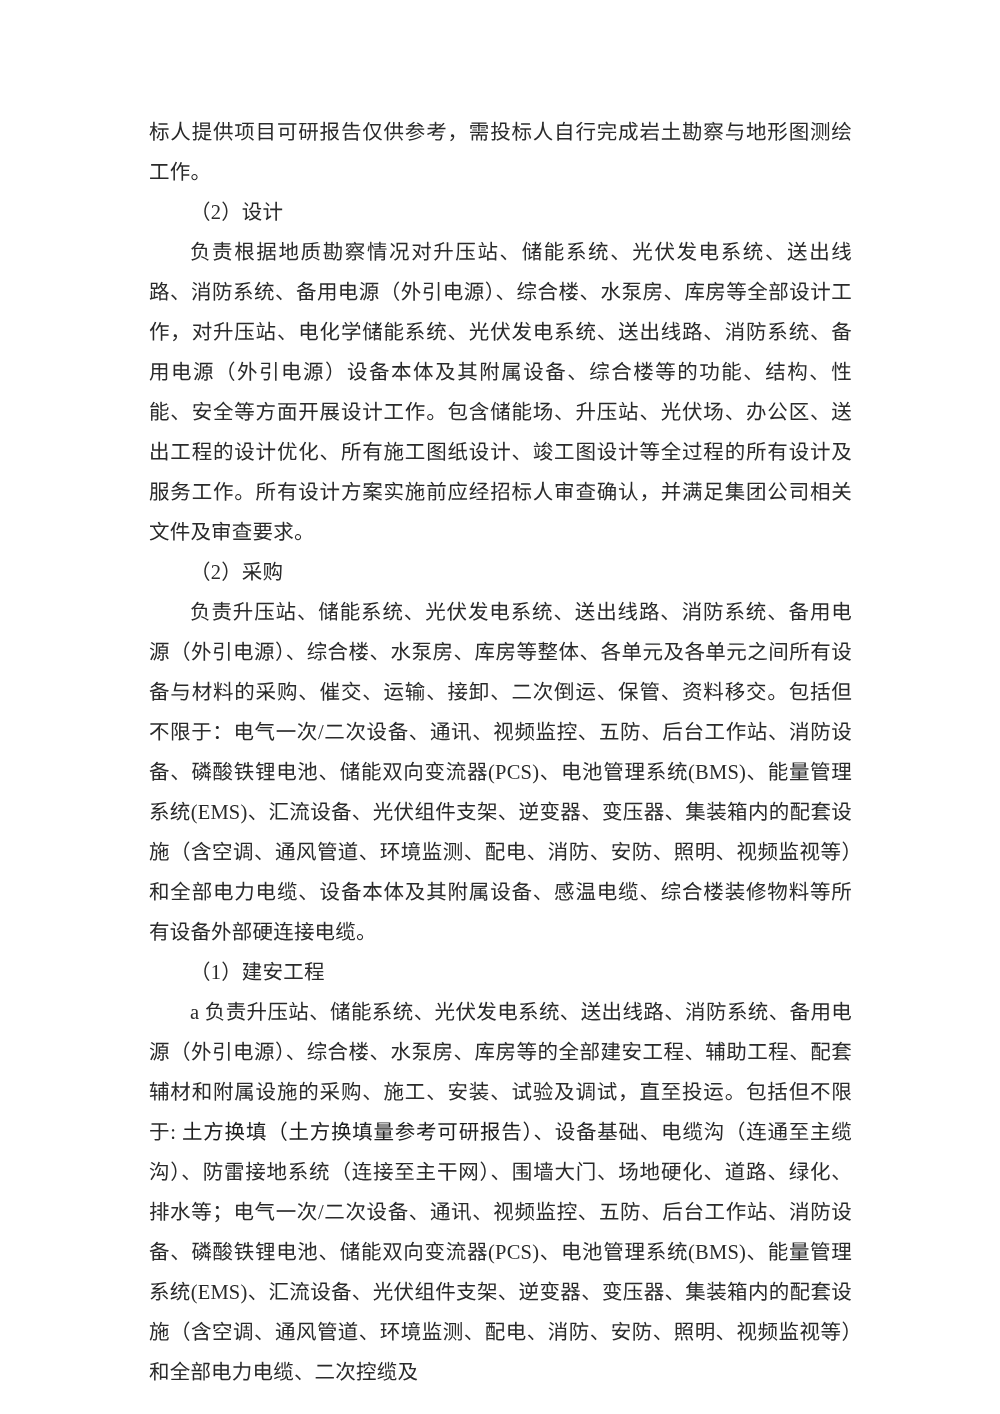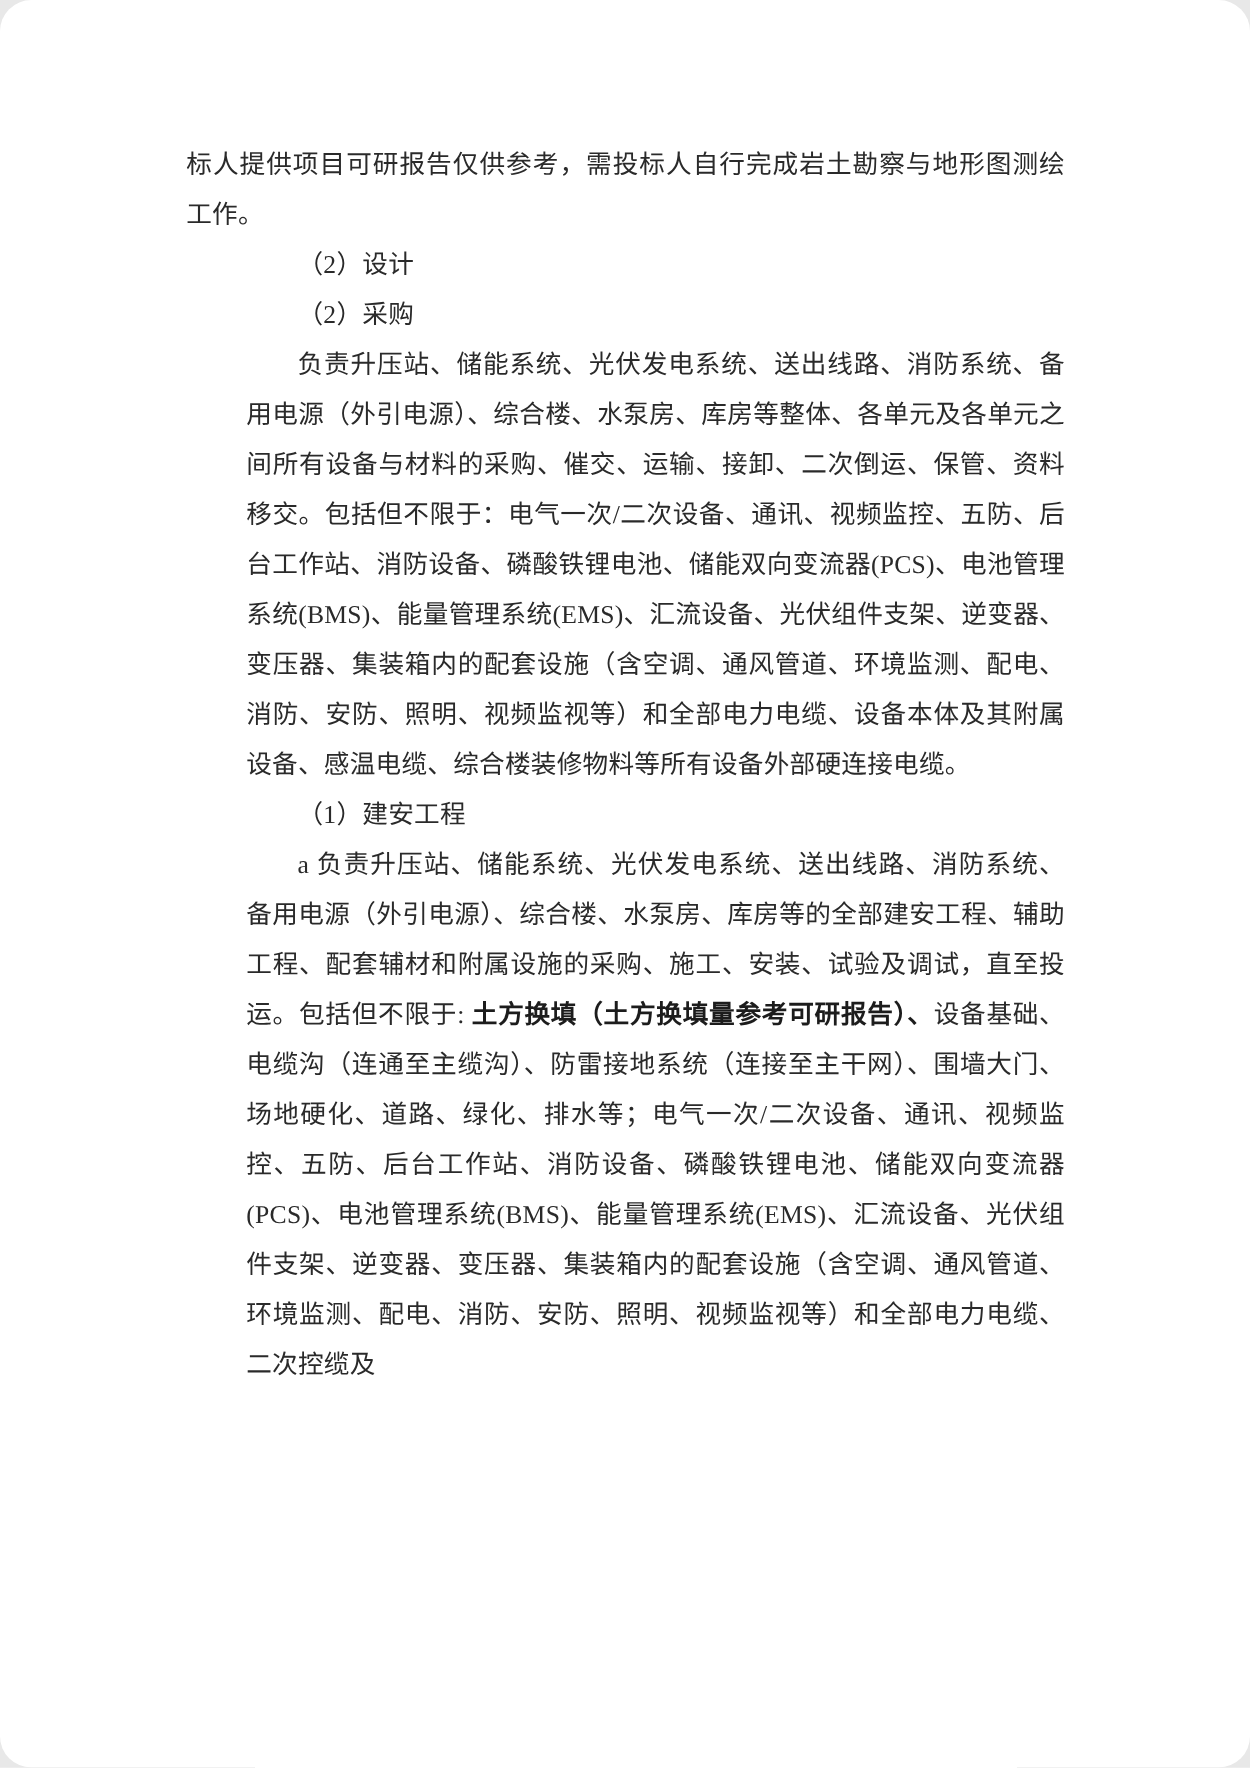--- a/index.html
+++ b/index.html
@@ -8,57 +8,56 @@
     background: #e8e8e8;
   }
   .page {
     position: relative;
     width: 1000px;
     height: 1414px;
     margin: 0 auto;
     background: #ffffff;
     overflow: hidden;
     font-family: "Liberation Serif", "DejaVu Serif", serif;
-    border-radius: 25px;
   }
   .doc-content {
     position: absolute;
     left: 149px;
     top: 112px;
     width: 703px;
   }
   .para {
     margin: 0;
     padding: 0;
     font-size: 20.5px;
     line-height: 40px;
     color: #2a2a2a;
     text-align: justify;
     text-justify: inter-ideograph;
     letter-spacing: 0.2px;
   }
   .para.indent {
     text-indent: 2em;
-    margin-left: 48px;
   }
   .para b {
-    font-weight: bold;
+    font-weight: normal;
     color: #1c1c1c;
   }
 </style>
 </head>
 <body>
 
 <div class="page">
   <div class="doc-content">
 
     <p class="para"><span>标人提供项目可研报告仅供参考，需投标人自行完成岩土勘察与地形图测绘工作。</span></p>
 
     <p class="para indent"><span>（2）设计</span></p>
 
+    <p class="para indent"><span>负责根据地质勘察情况对升压站、储能系统、光伏发电系统、送出线路、消防系统、备用电源（外引电源）、综合楼、水泵房、库房等全部设计工作，对升压站、电化学储能系统、光伏发电系统、送出线路、消防系统、备用电源（外引电源）设备本体及其附属设备、综合楼等的功能、结构、性能、安全等方面开展设计工作。包含储能场、升压站、光伏场、办公区、送出工程的设计优化、所有施工图纸设计、竣工图设计等全过程的所有设计及服务工作。所有设计方案实施前应经招标人审查确认，并满足集团公司相关文件及审查要求。</span></p>
 
     <p class="para indent"><span>（2）采购</span></p>
 
     <p class="para indent"><span>负责升压站、储能系统、光伏发电系统、送出线路、消防系统、备用电源（外引电源）、综合楼、水泵房、库房等整体、各单元及各单元之间所有设备与材料的采购、催交、运输、接卸、二次倒运、保管、资料移交。包括但不限于：电气一次/二次设备、通讯、视频监控、五防、后台工作站、消防设备、磷酸铁锂电池、储能双向变流器(PCS)、电池管理系统(BMS)、能量管理系统(EMS)、汇流设备、光伏组件支架、逆变器、变压器、集装箱内的配套设施（含空调、通风管道、环境监测、配电、消防、安防、照明、视频监视等）和全部电力电缆、设备本体及其附属设备、感温电缆、综合楼装修物料等所有设备外部硬连接电缆。</span></p>
 
     <p class="para indent"><span>（1）建安工程</span></p>
 
     <p class="para indent"><span>a 负责升压站、储能系统、光伏发电系统、送出线路、消防系统、备用电源（外引电源）、综合楼、水泵房、库房等的全部建安工程、辅助工程、配套辅材和附属设施的采购、施工、安装、试验及调试，直至投运。包括但不限于: </span><b>土方换填（土方换填量参考可研报告）、</b><span>设备基础、电缆沟（连通至主缆沟）、防雷接地系统（连接至主干网）、围墙大门、场地硬化、道路、绿化、排水等；电气一次/二次设备、通讯、视频监控、五防、后台工作站、消防设备、磷酸铁锂电池、储能双向变流器(PCS)、电池管理系统(BMS)、能量管理系统(EMS)、汇流设备、光伏组件支架、逆变器、变压器、集装箱内的配套设施（含空调、通风管道、环境监测、配电、消防、安防、照明、视频监视等）和全部电力电缆、二次控缆及</span></p>
 
   </div>

